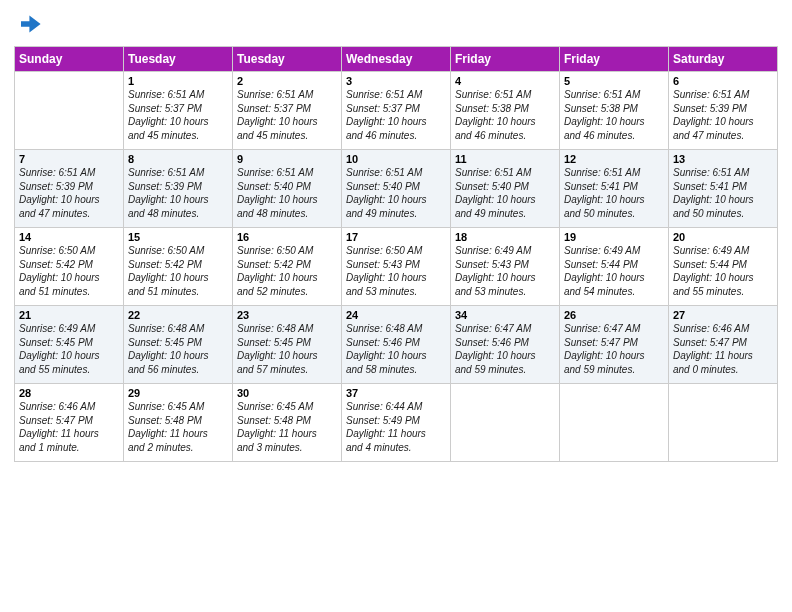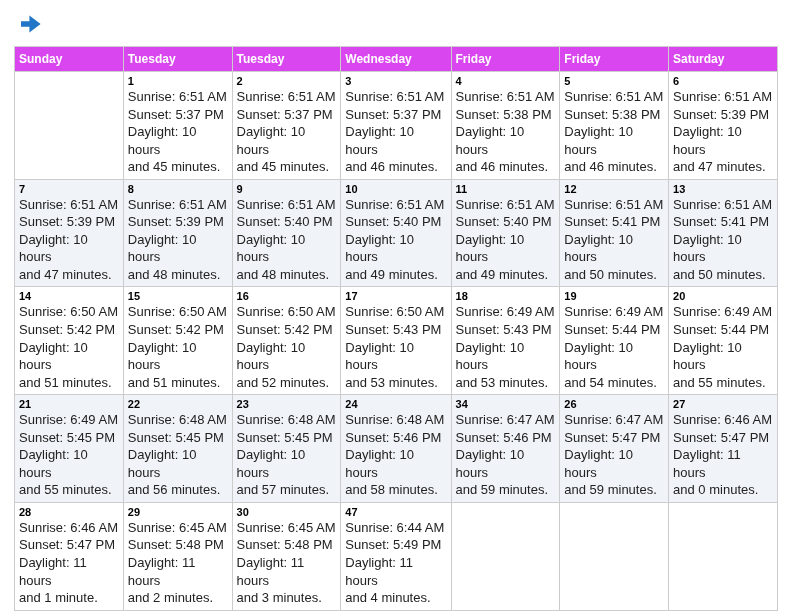--- a/index.html
+++ b/index.html
@@ -42,21 +42,21 @@
     .subtitle {
       font-size: 16px;
       color: #555;
     }
     table {
       width: 100%;
       border-collapse: collapse;
       font-size: 10.5px;
     }
     thead tr th {
-      background-color: #d946ef;
+      background-color: #a21caf;
       color: #fff;
       padding: 5px 4px;
       text-align: left;
       font-size: 12px;
       font-weight: bold;
       border: 1px solid #ccc;
     }
     tbody tr td {
       border: 1px solid #ccc;
       vertical-align: top;
@@ -69,23 +69,24 @@
     tbody tr:nth-child(even) td {
       background-color: #f0f4f8;
     }
     .day-num {
       font-weight: bold;
       font-size: 11px;
       display: block;
       margin-bottom: 1px;
     }
     .day-info {
-      font-size: 13px;
+      font-size: 10px;
       color: #222;
       line-height: 1.35;
+      font-style: italic;
     }
     .empty-cell {
       background-color: #fff !important;
     }
   </style>
 </head>
 <body>
 
 <div class="container">
   <div class="header">
@@ -332,21 +333,21 @@
 and 2 minutes.</div>
           </td>
           <td>
             <span class="day-num">30</span>
             <div class="day-info" style="white-space: pre-line;">Sunrise: 6:45 AM
 Sunset: 5:48 PM
 Daylight: 11 hours
 and 3 minutes.</div>
           </td>
           <td>
-            <span class="day-num">47</span>
+            <span class="day-num">37</span>
             <div class="day-info" style="white-space: pre-line;">Sunrise: 6:44 AM
 Sunset: 5:49 PM
 Daylight: 11 hours
 and 4 minutes.</div>
           </td>
           <td class="empty-cell"></td>
           <td class="empty-cell"></td>
           <td class="empty-cell"></td>
         </tr>
       </tbody>

